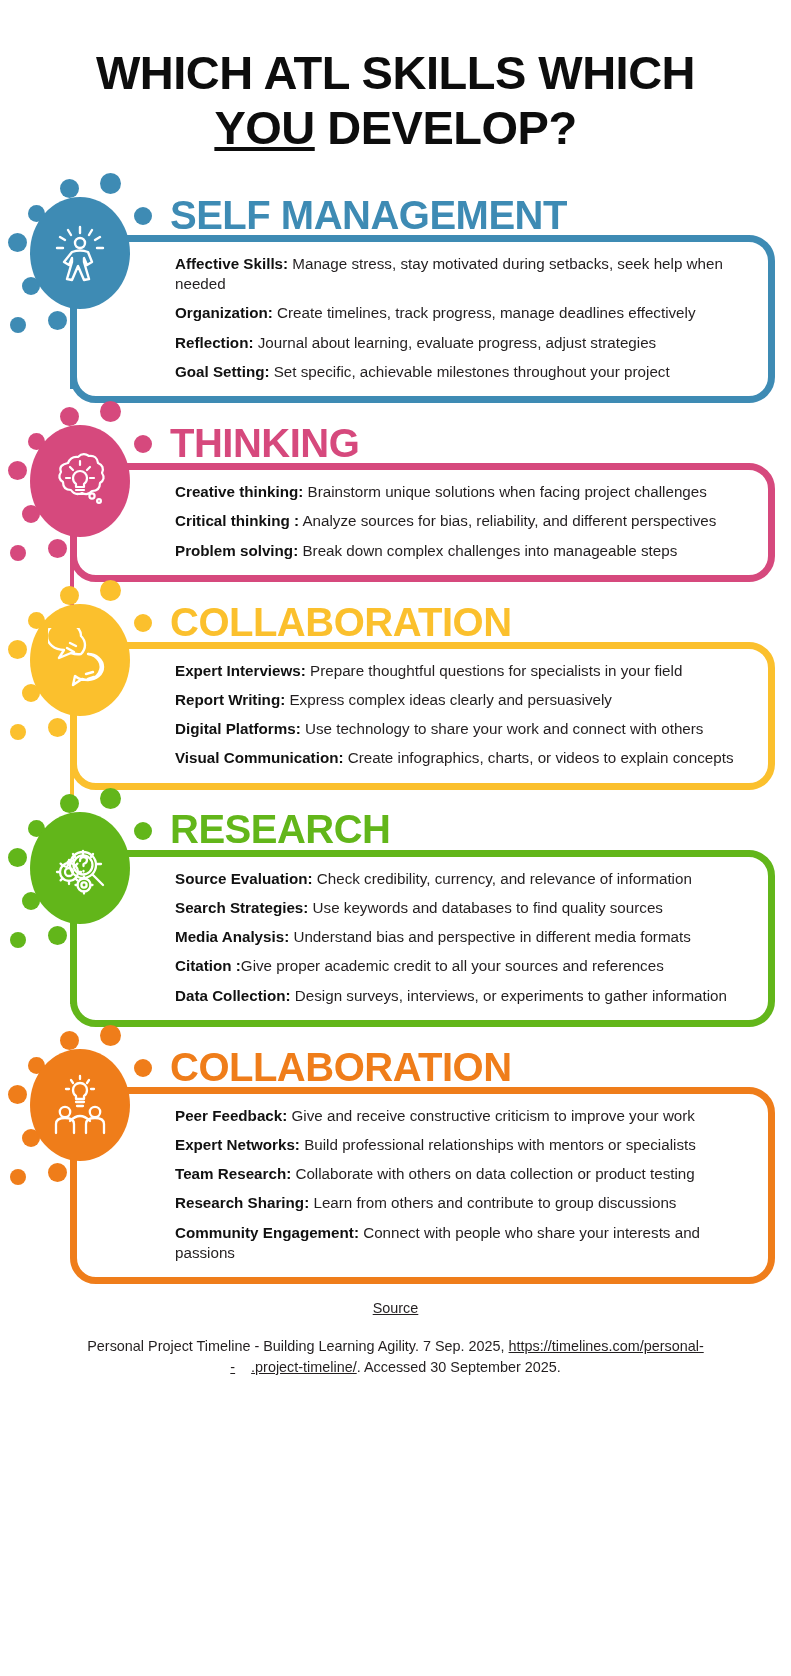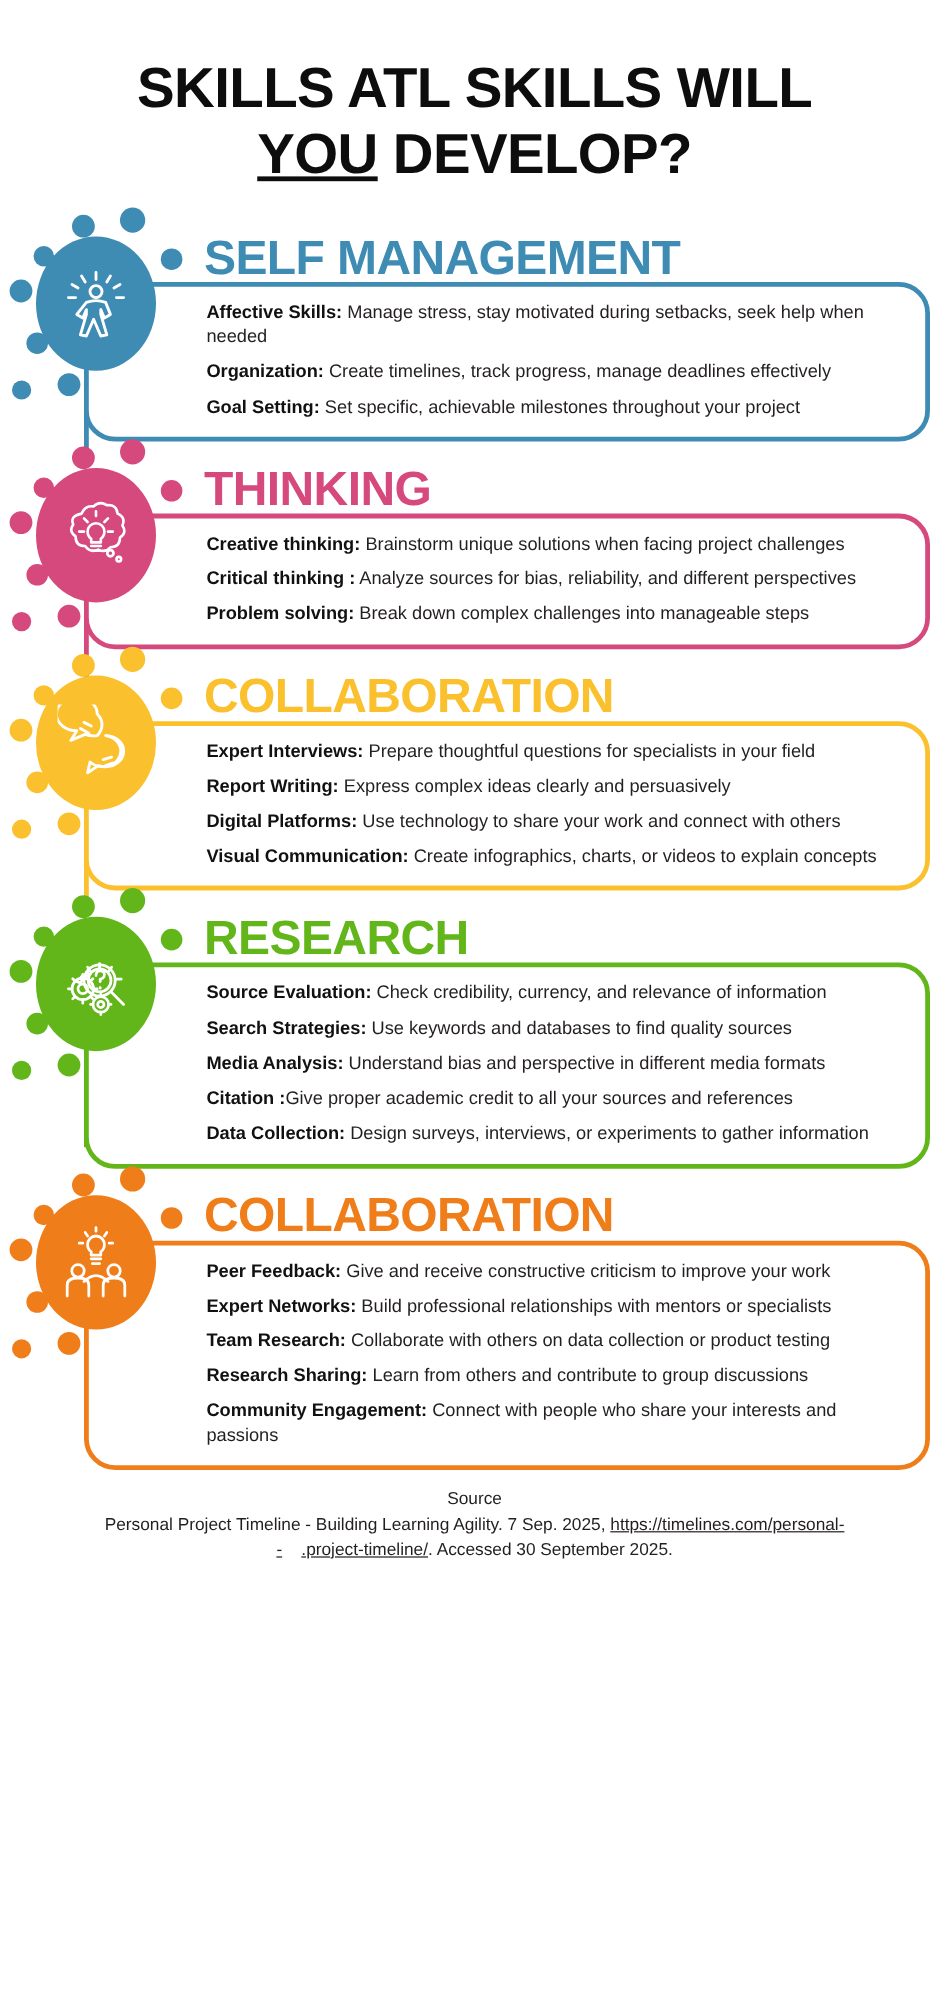--- a/index.html
+++ b/index.html
@@ -52,21 +52,21 @@
     font-weight: 700;
     font-size: 40px;
     line-height: 0.98;
     letter-spacing: -0.5px;
     white-space: nowrap;
   }
 
   
   .card {
     position: relative;
-    border: 4px solid #0369a1;
+    border: 7px solid #0369a1;
     border-radius: 26px;
     margin-left: 48px;
     padding: 12px 14px 14px 98px;
     min-height: 60px;
     background: #fff;
     z-index: 1;
   }
 
   .line {
     font-size: 15.2px;
@@ -120,39 +120,40 @@
   .source {
     margin-top: 10px;
     text-align: center;
     font-size: 14.4px;
     line-height: 1.45;
     color: #231f20;
     padding: 0 26px;
     font-family: "Liberation Sans", sans-serif;
   }
   .source .u { text-decoration: underline; }
-  .source-title { margin-bottom: 1px; }
+  .source-title { margin-bottom: 17px; text-decoration: underline; }
 </style>
 </head>
 <body>
 
 <div class="title-block">
-  <div class="title-line">SKILLS ATL SKILLS WILL</div>
+  <div class="title-line">WHICH ATL SKILLS WHICH</div>
   <div class="title-line"><span class="title-underline">YOU</span><span> DEVELOP?</span></div>
 </div>
 
 <div class="sections" id="sections">
     <div class="section">
       <div class="section-head">
         <div class="section-name" style="color: rgb(62, 139, 180);">SELF MANAGEMENT</div>
       </div>
       <div class="stem" style="background: rgb(62, 139, 180);"></div>
       <div class="card" style="border-color: rgb(62, 139, 180);">
         <div class="line"><b>Affective Skills:</b><span> Manage stress, stay motivated during setbacks, seek help when needed</span></div>
         <div class="line"><b>Organization:</b><span> Create timelines, track progress, manage deadlines effectively</span></div>
+        <div class="line"><b>Reflection:</b><span> Journal about learning, evaluate progress, adjust strategies</span></div>
         <div class="line"><b>Goal Setting:</b><span> Set specific, achievable milestones throughout your project</span></div>
       </div>
       <div class="badge">
         <span class="dot" style="background: rgb(62, 139, 180); left: 38px; top: -10px; width: 19px; height: 19px;"></span>
         <span class="dot" style="background: rgb(62, 139, 180); left: 78px; top: -16px; width: 21px; height: 21px;"></span>
         <span class="dot" style="background: rgb(62, 139, 180); left: 6px; top: 16px; width: 17px; height: 17px;"></span>
         <span class="dot" style="background: rgb(62, 139, 180); left: 112px; top: 18px; width: 18px; height: 18px;"></span>
         <span class="dot" style="background: rgb(62, 139, 180); left: -14px; top: 44px; width: 19px; height: 19px;"></span>
         <span class="dot" style="background: rgb(62, 139, 180); left: 0px; top: 88px; width: 18px; height: 18px;"></span>
         <span class="dot" style="background: rgb(62, 139, 180); left: 26px; top: 122px; width: 19px; height: 19px;"></span>

